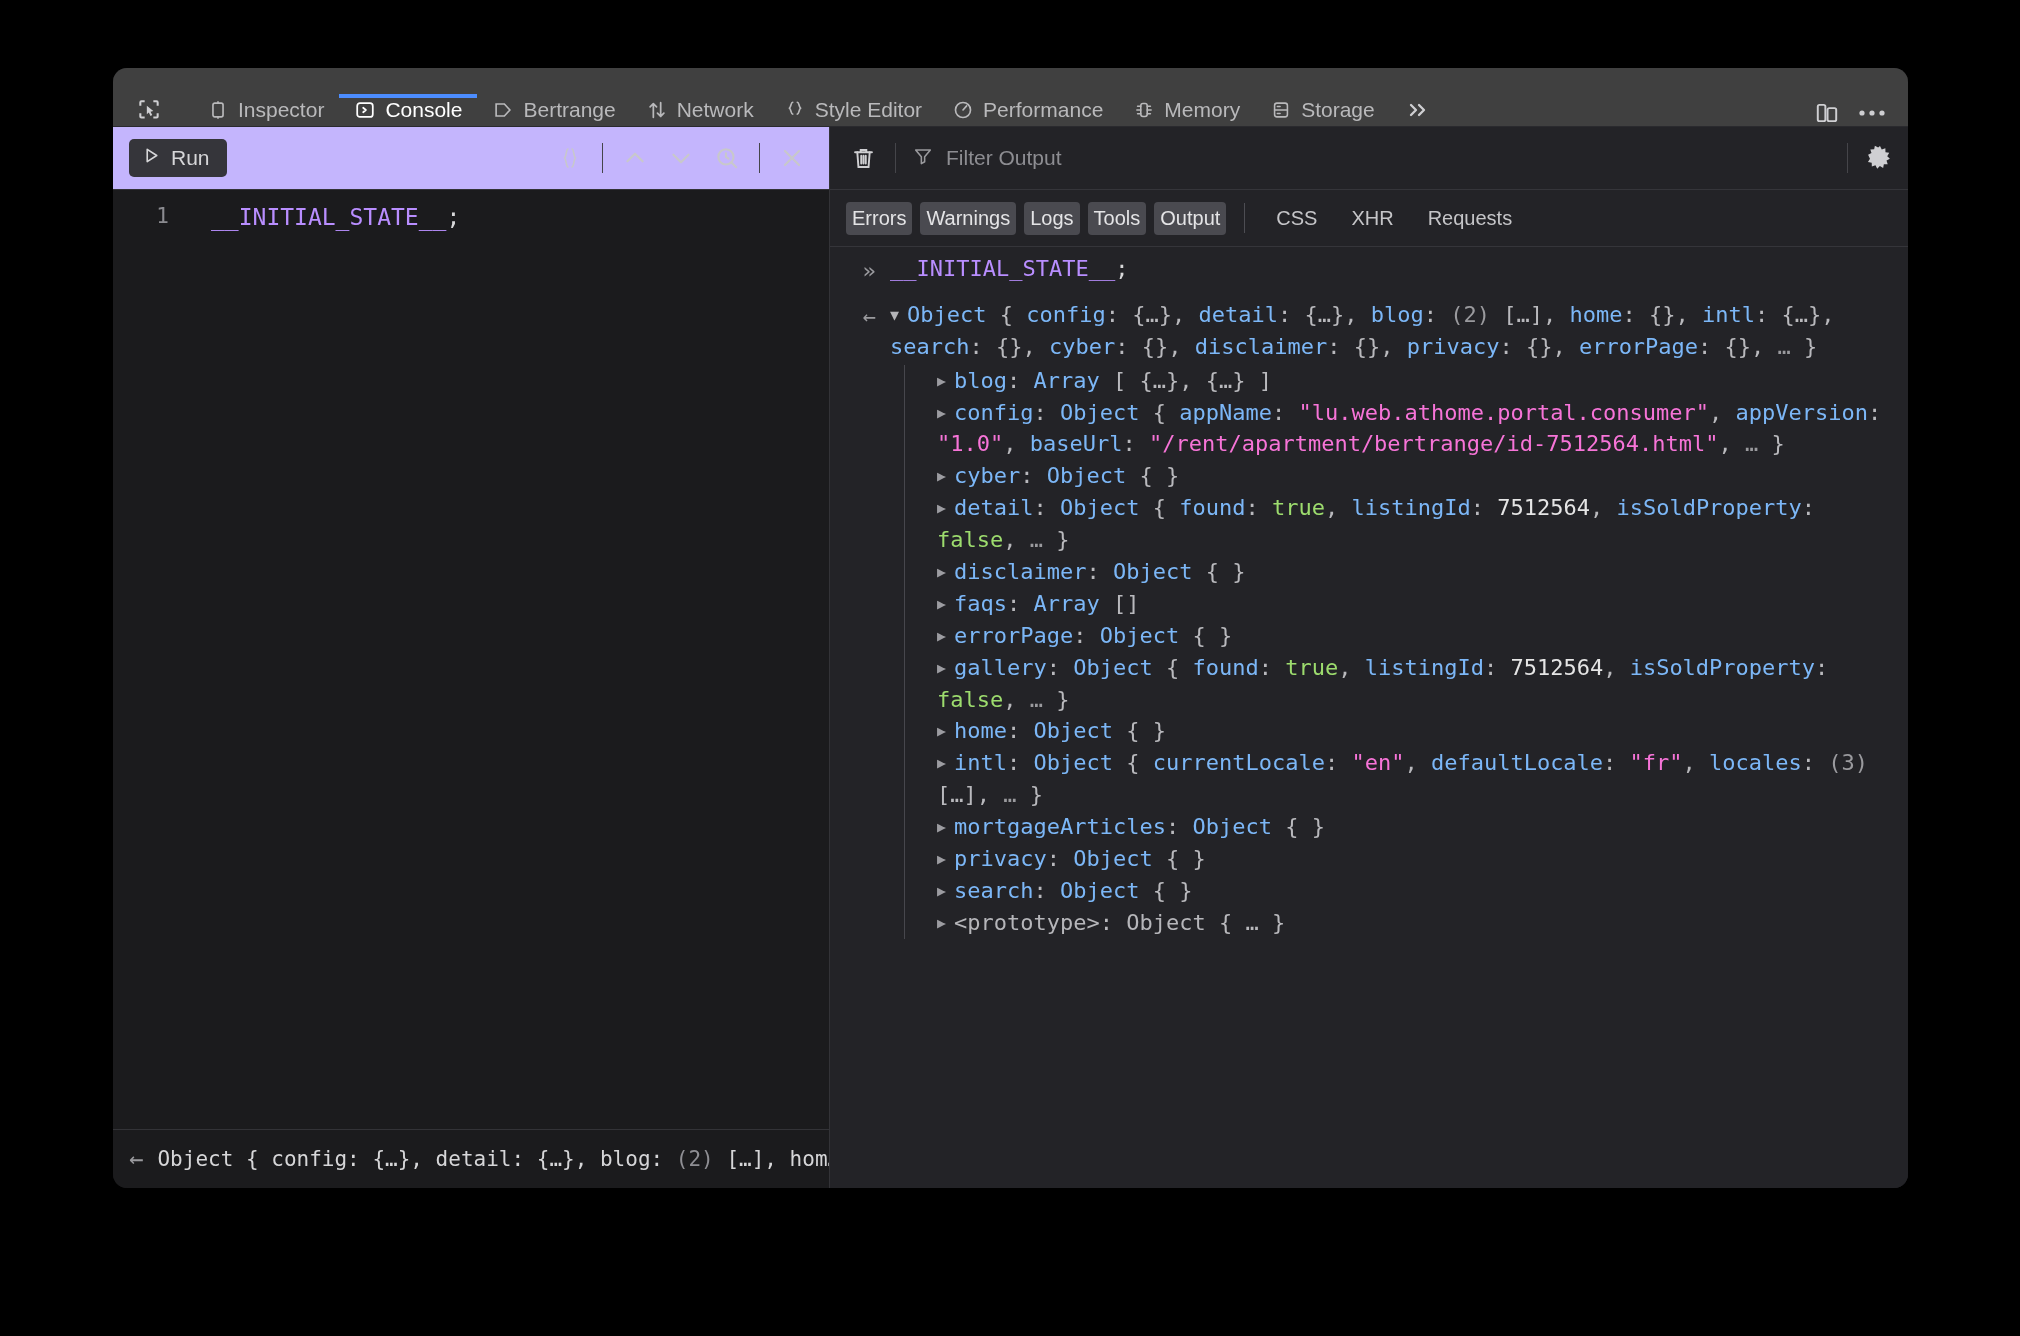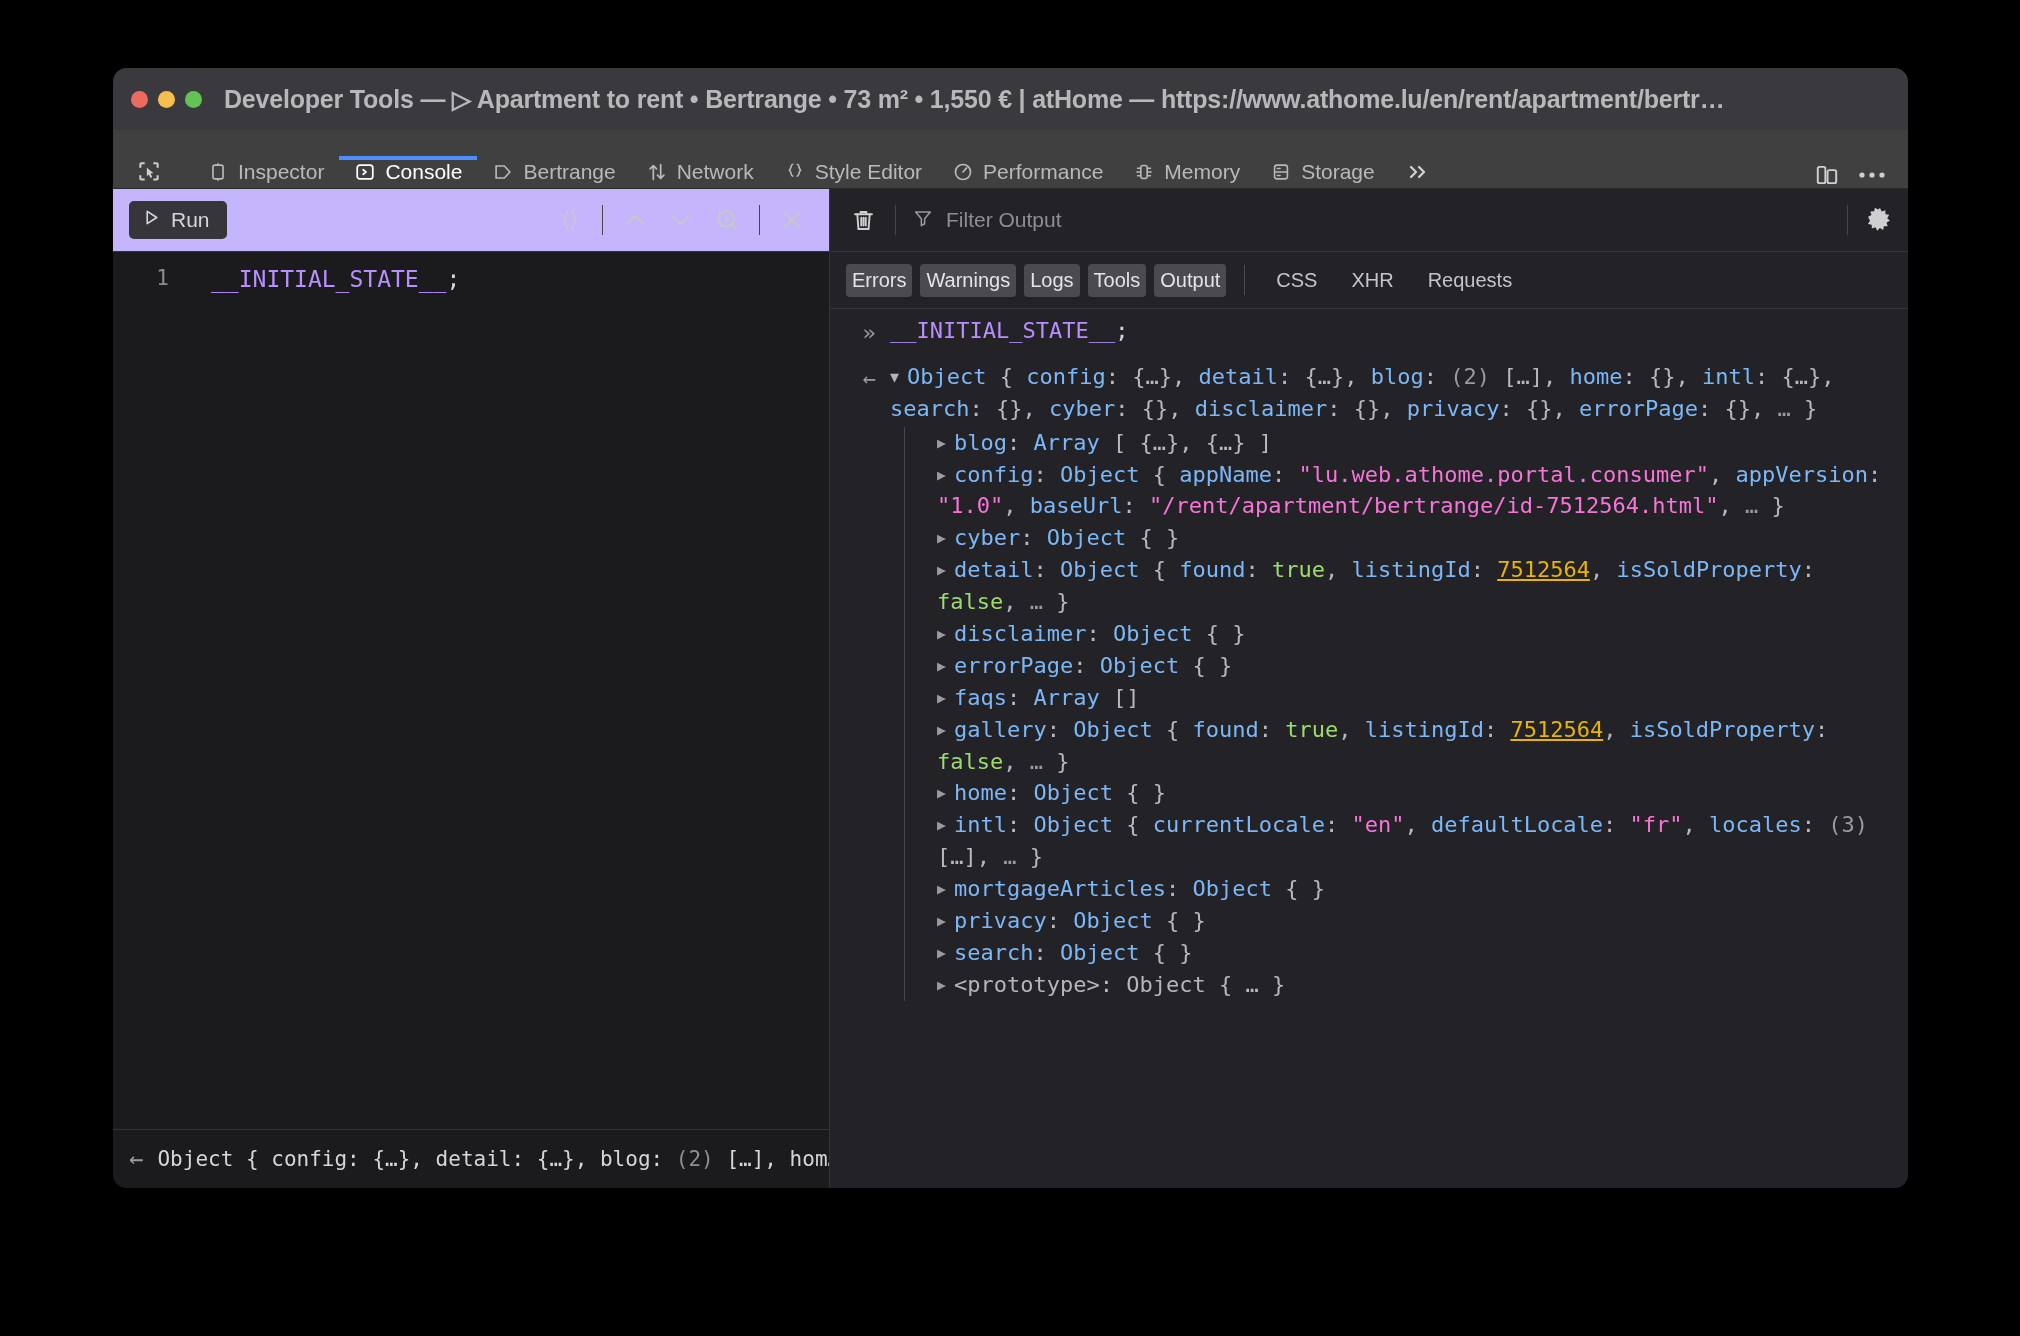--- a/index.html
+++ b/index.html
@@ -213,40 +213,32 @@
     display: inline-block; color: #b4b4b8; font-size: 15px; margin-right: 8px;
     transform: translateY(-2px);
   }
   .props { padding-left: 28px; border-left: 1px solid #47474d; margin-left: 14px; margin-top: 2px;}
   .prop { color: #7cb7f7; padding-left: 4px; }
   .prop .tri-s { color: #9c9ca1; font-size: 15px; margin-right: 8px; display:inline-block; transform: translateY(-2px);}
   .k { color: #7cb7f7; }
   .type { color: #7cb7f7; }
   .punc { color: #b9b9bd; }
   .str { color: #f774d8; }
-  .num { color: #eab308; text-decoration: underline; }
+  .num { color: #e5e5e5; }
   .bool { color: #9ddc6e; }
   .gray { color: #9a9a9e; }
   .proto { color: #b6b6ba; }
 
   .gear { color: #cfcfd2; display:flex; align-items:center; }
 </style>
 </head>
 <body>
 
 <div id="window">
 
-  <div class="titlebar">
-    <div class="traffic">
-      <div class="dot red"></div>
-      <div class="dot yellow"></div>
-      <div class="dot green"></div>
-    </div>
-    <div class="title-text">Developer Tools — ▷ Apartment to rent • Bertrange • 73 m² • 1,550 € | atHome — https://www.athome.lu/en/rent/apartment/bertr…</div>
-  </div>
 
   <div class="tabbar">
     <div class="tb-left">
       <div class="picker-btn">
         <svg width="26" height="26" viewBox="0 0 24 24" fill="none" stroke="#cfcfd2" stroke-width="1.9">
           <path d="M4 8V5a1 1 0 0 1 1-1h3M20 8V5a1 1 0 0 0-1-1h-3M4 15v3a1 1 0 0 0 1 1h3M20 15v3a1 1 0 0 1-1 1h-3"></path>
           <path d="M10 8l6 5-2.6.6 1.6 3.1-1.6.8-1.6-3.1L10 16z" fill="#cfcfd2" stroke="none"></path>
         </svg>
       </div>
       <div class="tb-sep"></div>
@@ -475,23 +467,23 @@
               <div class="prop"><span class="tri-s">▶</span><span class="k">blog</span><span class="punc">: </span><span class="type">Array</span><span class="punc"> [ {…}, {…} ]</span></div>
 
               <div class="prop"><span class="tri-s">▶</span><span class="k">config</span><span class="punc">: </span><span class="type">Object</span><span class="punc"> { </span><span class="k">appName</span><span class="punc">: </span><span class="str">"lu.web.athome.portal.consumer"</span><span class="punc">, </span><span class="k">appVersion</span><span class="punc">:</span><br><span class="str">"1.0"</span><span class="punc">, </span><span class="k">baseUrl</span><span class="punc">: </span><span class="str">"/rent/apartment/bertrange/id-7512564.html"</span><span class="punc">, </span><span class="gray">…</span><span class="punc"> }</span></div>
 
               <div class="prop"><span class="tri-s">▶</span><span class="k">cyber</span><span class="punc">: </span><span class="type">Object</span><span class="punc"> {  }</span></div>
 
               <div class="prop"><span class="tri-s">▶</span><span class="k">detail</span><span class="punc">: </span><span class="type">Object</span><span class="punc"> { </span><span class="k">found</span><span class="punc">: </span><span class="bool">true</span><span class="punc">, </span><span class="k">listingId</span><span class="punc">: </span><span class="num">7512564</span><span class="punc">, </span><span class="k">isSoldProperty</span><span class="punc">:</span><br><span class="bool">false</span><span class="punc">, </span><span class="gray">…</span><span class="punc"> }</span></div>
 
               <div class="prop"><span class="tri-s">▶</span><span class="k">disclaimer</span><span class="punc">: </span><span class="type">Object</span><span class="punc"> {  }</span></div>
 
+              <div class="prop"><span class="tri-s">▶</span><span class="k">faqs</span><span class="punc">: </span><span class="type">Array</span><span class="punc"> []</span></div>
+
               <div class="prop"><span class="tri-s">▶</span><span class="k">errorPage</span><span class="punc">: </span><span class="type">Object</span><span class="punc"> {  }</span></div>
-
-              <div class="prop"><span class="tri-s">▶</span><span class="k">faqs</span><span class="punc">: </span><span class="type">Array</span><span class="punc"> []</span></div>
 
               <div class="prop"><span class="tri-s">▶</span><span class="k">gallery</span><span class="punc">: </span><span class="type">Object</span><span class="punc"> { </span><span class="k">found</span><span class="punc">: </span><span class="bool">true</span><span class="punc">, </span><span class="k">listingId</span><span class="punc">: </span><span class="num">7512564</span><span class="punc">, </span><span class="k">isSoldProperty</span><span class="punc">:</span><br><span class="bool">false</span><span class="punc">, </span><span class="gray">…</span><span class="punc"> }</span></div>
 
               <div class="prop"><span class="tri-s">▶</span><span class="k">home</span><span class="punc">: </span><span class="type">Object</span><span class="punc"> {  }</span></div>
 
               <div class="prop"><span class="tri-s">▶</span><span class="k">intl</span><span class="punc">: </span><span class="type">Object</span><span class="punc"> { </span><span class="k">currentLocale</span><span class="punc">: </span><span class="str">"en"</span><span class="punc">, </span><span class="k">defaultLocale</span><span class="punc">: </span><span class="str">"fr"</span><span class="punc">, </span><span class="k">locales</span><span class="punc">: </span><span class="gray">(3)</span><br><span class="punc">[…], </span><span class="gray">…</span><span class="punc"> }</span></div>
 
               <div class="prop"><span class="tri-s">▶</span><span class="k">mortgageArticles</span><span class="punc">: </span><span class="type">Object</span><span class="punc"> {  }</span></div>
 
               <div class="prop"><span class="tri-s">▶</span><span class="k">privacy</span><span class="punc">: </span><span class="type">Object</span><span class="punc"> {  }</span></div>

